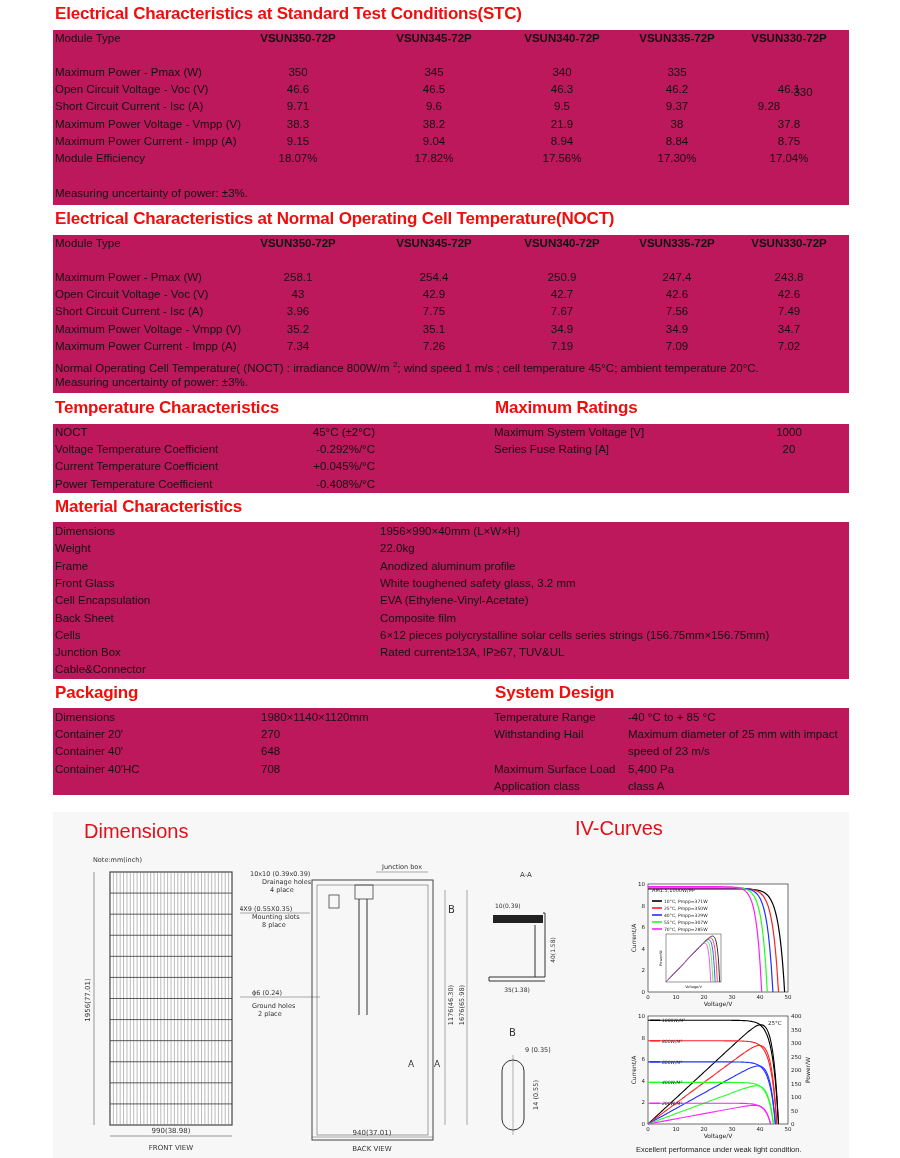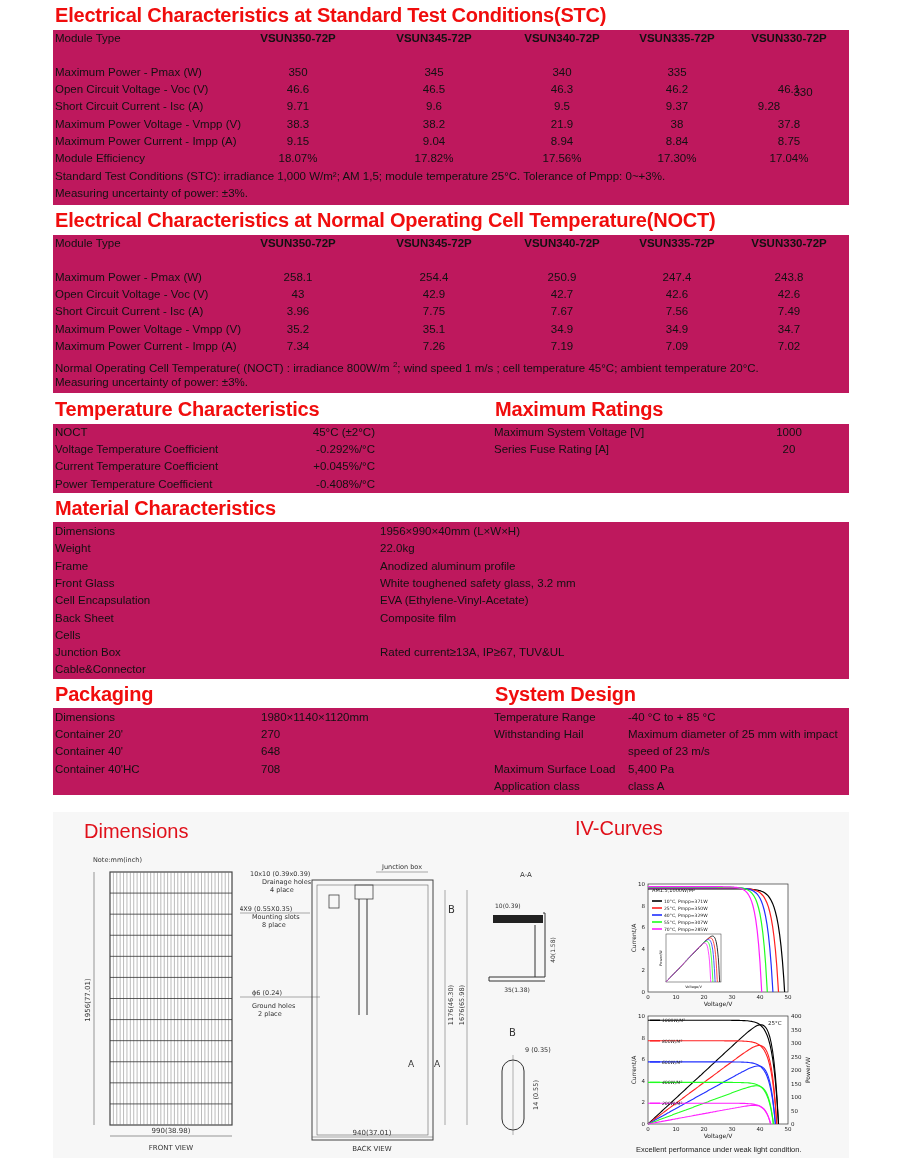--- a/index.html
+++ b/index.html
@@ -1,19 +1,19 @@
 <!DOCTYPE html>
 <html><head>
 <meta charset="utf-8">
 <style>
   html, body { margin:0; padding:0; background:#ffffff; }
   body { width:900px; height:1158px; position:relative; overflow:hidden;
          font-family:"Liberation Sans", "DejaVu Sans", sans-serif; color:#111; }
   .abs { position:absolute; }
-  .h { color:#f00d0d; font-weight:bold; font-size:20px; letter-spacing:-0.2px; white-space:nowrap; }
+  .h { color:#f00d0d; font-weight:bold; font-size:17px; letter-spacing:-0.2px; white-space:nowrap; }
   .panel { background:#be185d; }
   .t { font-size:11.5px; white-space:nowrap; line-height:17px; }
   .b { font-weight:bold; }
   .c { text-align:center; }
   .r { text-align:right; }
   
   .draw { background:#f7f7f7; }
   .dh { color:#e0101a; font-size:20px; white-space:nowrap; }
   svg text { font-family:"DejaVu Sans", sans-serif; }
 </style>
@@ -57,21 +57,20 @@
     <div class="t c" style="position: absolute; left: 331px; top: 102.8px; width: 100px;">9.04</div>
     <div class="t c" style="position: absolute; left: 459px; top: 102.8px; width: 100px;">8.94</div>
     <div class="t c" style="position: absolute; left: 574px; top: 102.8px; width: 100px;">8.84</div>
     <div class="t c" style="position: absolute; left: 686px; top: 102.8px; width: 100px;">8.75</div>
     <div class="t " style="position: absolute; left: 2px; top: 120px;">Module Efficiency</div>
     <div class="t c" style="position: absolute; left: 195px; top: 120px; width: 100px;">18.07%</div>
     <div class="t c" style="position: absolute; left: 331px; top: 120px; width: 100px;">17.82%</div>
     <div class="t c" style="position: absolute; left: 459px; top: 120px; width: 100px;">17.56%</div>
     <div class="t c" style="position: absolute; left: 574px; top: 120px; width: 100px;">17.30%</div>
     <div class="t c" style="position: absolute; left: 686px; top: 120px; width: 100px;">17.04%</div>
-    <div class="t " style="position: absolute; left: 2px; top: 138px;">Standard Test Conditions (STC): irradiance 1,000 W/m²; AM 1,5; module temperature 25°C. Tolerance of Pmpp: 0~+3%.</div>
     <div class="t " style="position: absolute; left: 2px; top: 155px;">Measuring uncertainty of power: ±3%.</div>
   </div>
 
 <div class="abs h" style="left:55px;top:209px;">Electrical Characteristics at Normal Operating Cell Temperature(NOCT)</div>
 <div class="abs panel" id="noct-panel" style="left:53px;top:235px;width:796px;height:158px;">
     <div class="t " style="position: absolute; left: 2px; top: 0px;">Module Type</div>
     <div class="t b c" style="position: absolute; left: 185px; top: 0px; width: 120px;">VSUN350-72P</div>
     <div class="t b c" style="position: absolute; left: 321px; top: 0px; width: 120px;">VSUN345-72P</div>
     <div class="t b c" style="position: absolute; left: 449px; top: 0px; width: 120px;">VSUN340-72P</div>
     <div class="t b c" style="position: absolute; left: 564px; top: 0px; width: 120px;">VSUN335-72P</div>
@@ -139,20 +138,21 @@
     <div class="t " style="position: absolute; left: 327px; top: 18.3px;">22.0kg</div>
     <div class="t " style="position: absolute; left: 2px; top: 35.6px;">Frame</div>
     <div class="t " style="position: absolute; left: 327px; top: 35.6px;">Anodized aluminum profile</div>
     <div class="t " style="position: absolute; left: 2px; top: 52.9px;">Front Glass</div>
     <div class="t " style="position: absolute; left: 327px; top: 52.9px;">White toughened safety glass, 3.2 mm</div>
     <div class="t " style="position: absolute; left: 2px; top: 70.2px;">Cell Encapsulation</div>
     <div class="t " style="position: absolute; left: 327px; top: 70.2px;">EVA (Ethylene-Vinyl-Acetate)</div>
     <div class="t " style="position: absolute; left: 2px; top: 87.5px;">Back Sheet</div>
     <div class="t " style="position: absolute; left: 327px; top: 87.5px;">Composite film</div>
     <div class="t " style="position: absolute; left: 2px; top: 104.8px;">Cells</div>
+    <div class="t " style="position: absolute; left: 327px; top: 104.8px;">6×12 pieces polycrystalline solar cells series strings (156.75mm×156.75mm)</div>
     <div class="t " style="position: absolute; left: 2px; top: 122.1px;">Junction Box</div>
     <div class="t " style="position: absolute; left: 327px; top: 122.1px;">Rated current≥13A, IP≥67, TUV&amp;UL</div>
     <div class="t " style="position: absolute; left: 2px; top: 139.4px;">Cable&amp;Connector</div>
   </div>
 
 <div class="abs h" style="left:55px;top:683px;">Packaging</div>
 <div class="abs h" style="left:495px;top:683px;">System Design</div>
 <div class="abs panel" style="left:53px;top:708px;width:796px;height:87px;">
   <div id="pack-rows">
       <div class="t " style="position: absolute; left: 2px; top: 1px;">Dimensions</div>

